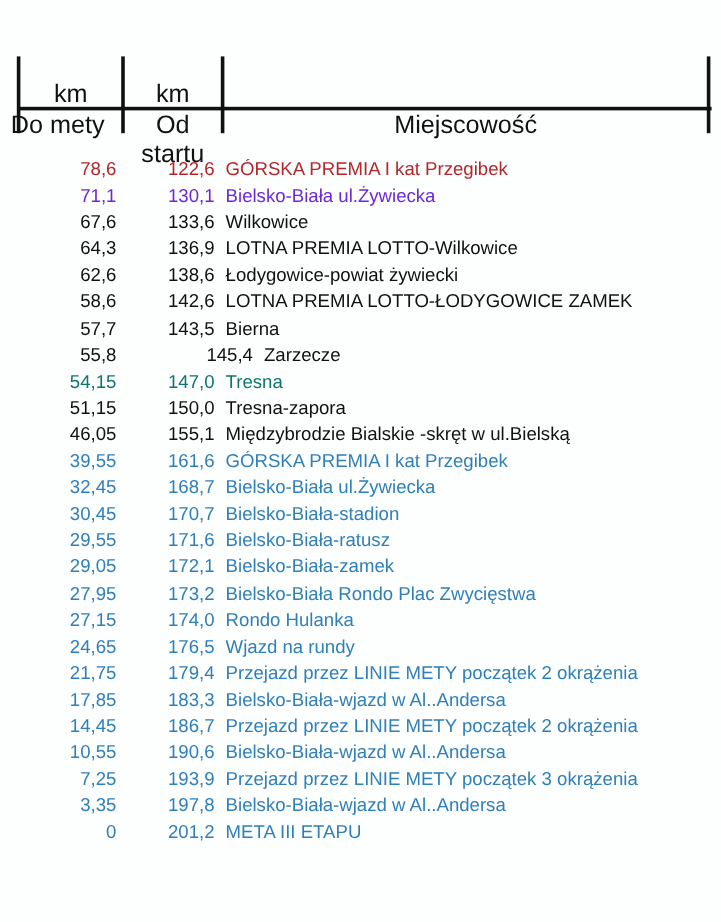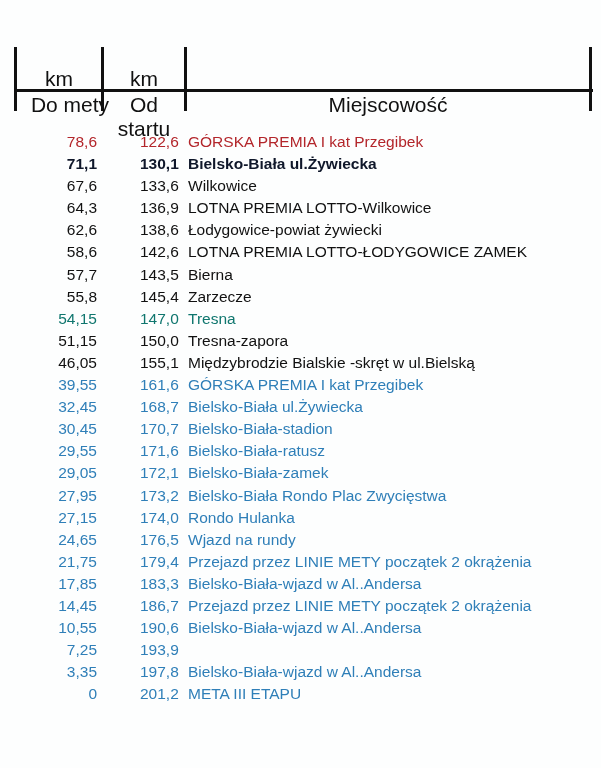--- a/index.html
+++ b/index.html
@@ -21,32 +21,32 @@
 
 <div>
   <div class="vline" style="left:14px;"></div>
   <div class="vline" style="left:101px;"></div>
   <div class="vline" style="left:184px;"></div>
   <div class="vline" style="left:589px;"></div>
   <div class="hline"></div>
 
   <div class="hdr" style="left:17px;width:84px;top:67px;">km</div>
   <div class="hdr" style="left:104px;width:80px;top:67px;">km</div>
-  <div class="hdr" style="left:28px;width:84px;top:93px;">Do mety</div>
+  <div class="hdr" style="left:6px;width:84px;top:93px;">Do mety</div>
   <div class="hdr" style="left:104px;width:80px;top:93px;">Od startu</div>
   <div class="hdr" style="left:187px;width:402px;top:93px;">Miejscowość</div>
 </div>
 
 <div class="rows" id="rows">
     <div class="row" style="color: rgb(179, 38, 43);">
       <span class="dm">78,6</span>
       <span class="os">122,6</span>
       <span class="pl">GÓRSKA PREMIA I kat Przegibek</span>
     </div>
-    <div class="row" style="color: #0f172a; font-weight: bold;">
+    <div class="row" style="color: #6d28d9;">
       <span class="dm">71,1</span>
       <span class="os">130,1</span>
       <span class="pl">Bielsko-Biała ul.Żywiecka</span>
     </div>
     <div class="row" style="color: rgb(17, 17, 17);">
       <span class="dm">67,6</span>
       <span class="os">133,6</span>
       <span class="pl">Wilkowice</span>
     </div>
     <div class="row" style="color: rgb(17, 17, 17);">
@@ -62,21 +62,21 @@
     <div class="row" style="color: rgb(17, 17, 17);">
       <span class="dm">58,6</span>
       <span class="os">142,6</span>
       <span class="pl">LOTNA PREMIA LOTTO-ŁODYGOWICE ZAMEK</span>
     </div>
     <div class="row" style="color: rgb(17, 17, 17);">
       <span class="dm">57,7</span>
       <span class="os">143,5</span>
       <span class="pl">Bierna</span>
     </div>
-    <div class="row" style="color: rgb(17, 17, 17);">
+    <div class="row" style="color: rgb(17, 17, 17); margin-left: 32px;">
       <span class="dm">55,8</span>
       <span class="os">145,4</span>
       <span class="pl">Zarzecze</span>
     </div>
     <div class="row" style="color: #0f766e;">
       <span class="dm">54,15</span>
       <span class="os">147,0</span>
       <span class="pl">Tresna</span>
     </div>
     <div class="row" style="color: rgb(17, 17, 17);">
@@ -145,20 +145,21 @@
       <span class="pl">Przejazd przez LINIE METY początek 2 okrążenia</span>
     </div>
     <div class="row" style="color: rgb(47, 127, 184);">
       <span class="dm">10,55</span>
       <span class="os">190,6</span>
       <span class="pl">Bielsko-Biała-wjazd w Al..Andersa</span>
     </div>
     <div class="row" style="color: rgb(47, 127, 184);">
       <span class="dm">7,25</span>
       <span class="os">193,9</span>
+      <span class="pl">Przejazd przez LINIE METY początek 3 okrążenia</span>
     </div>
     <div class="row" style="color: rgb(47, 127, 184);">
       <span class="dm">3,35</span>
       <span class="os">197,8</span>
       <span class="pl">Bielsko-Biała-wjazd w Al..Andersa</span>
     </div>
     <div class="row" style="color: rgb(47, 127, 184);">
       <span class="dm">0</span>
       <span class="os">201,2</span>
       <span class="pl">META III ETAPU</span>

